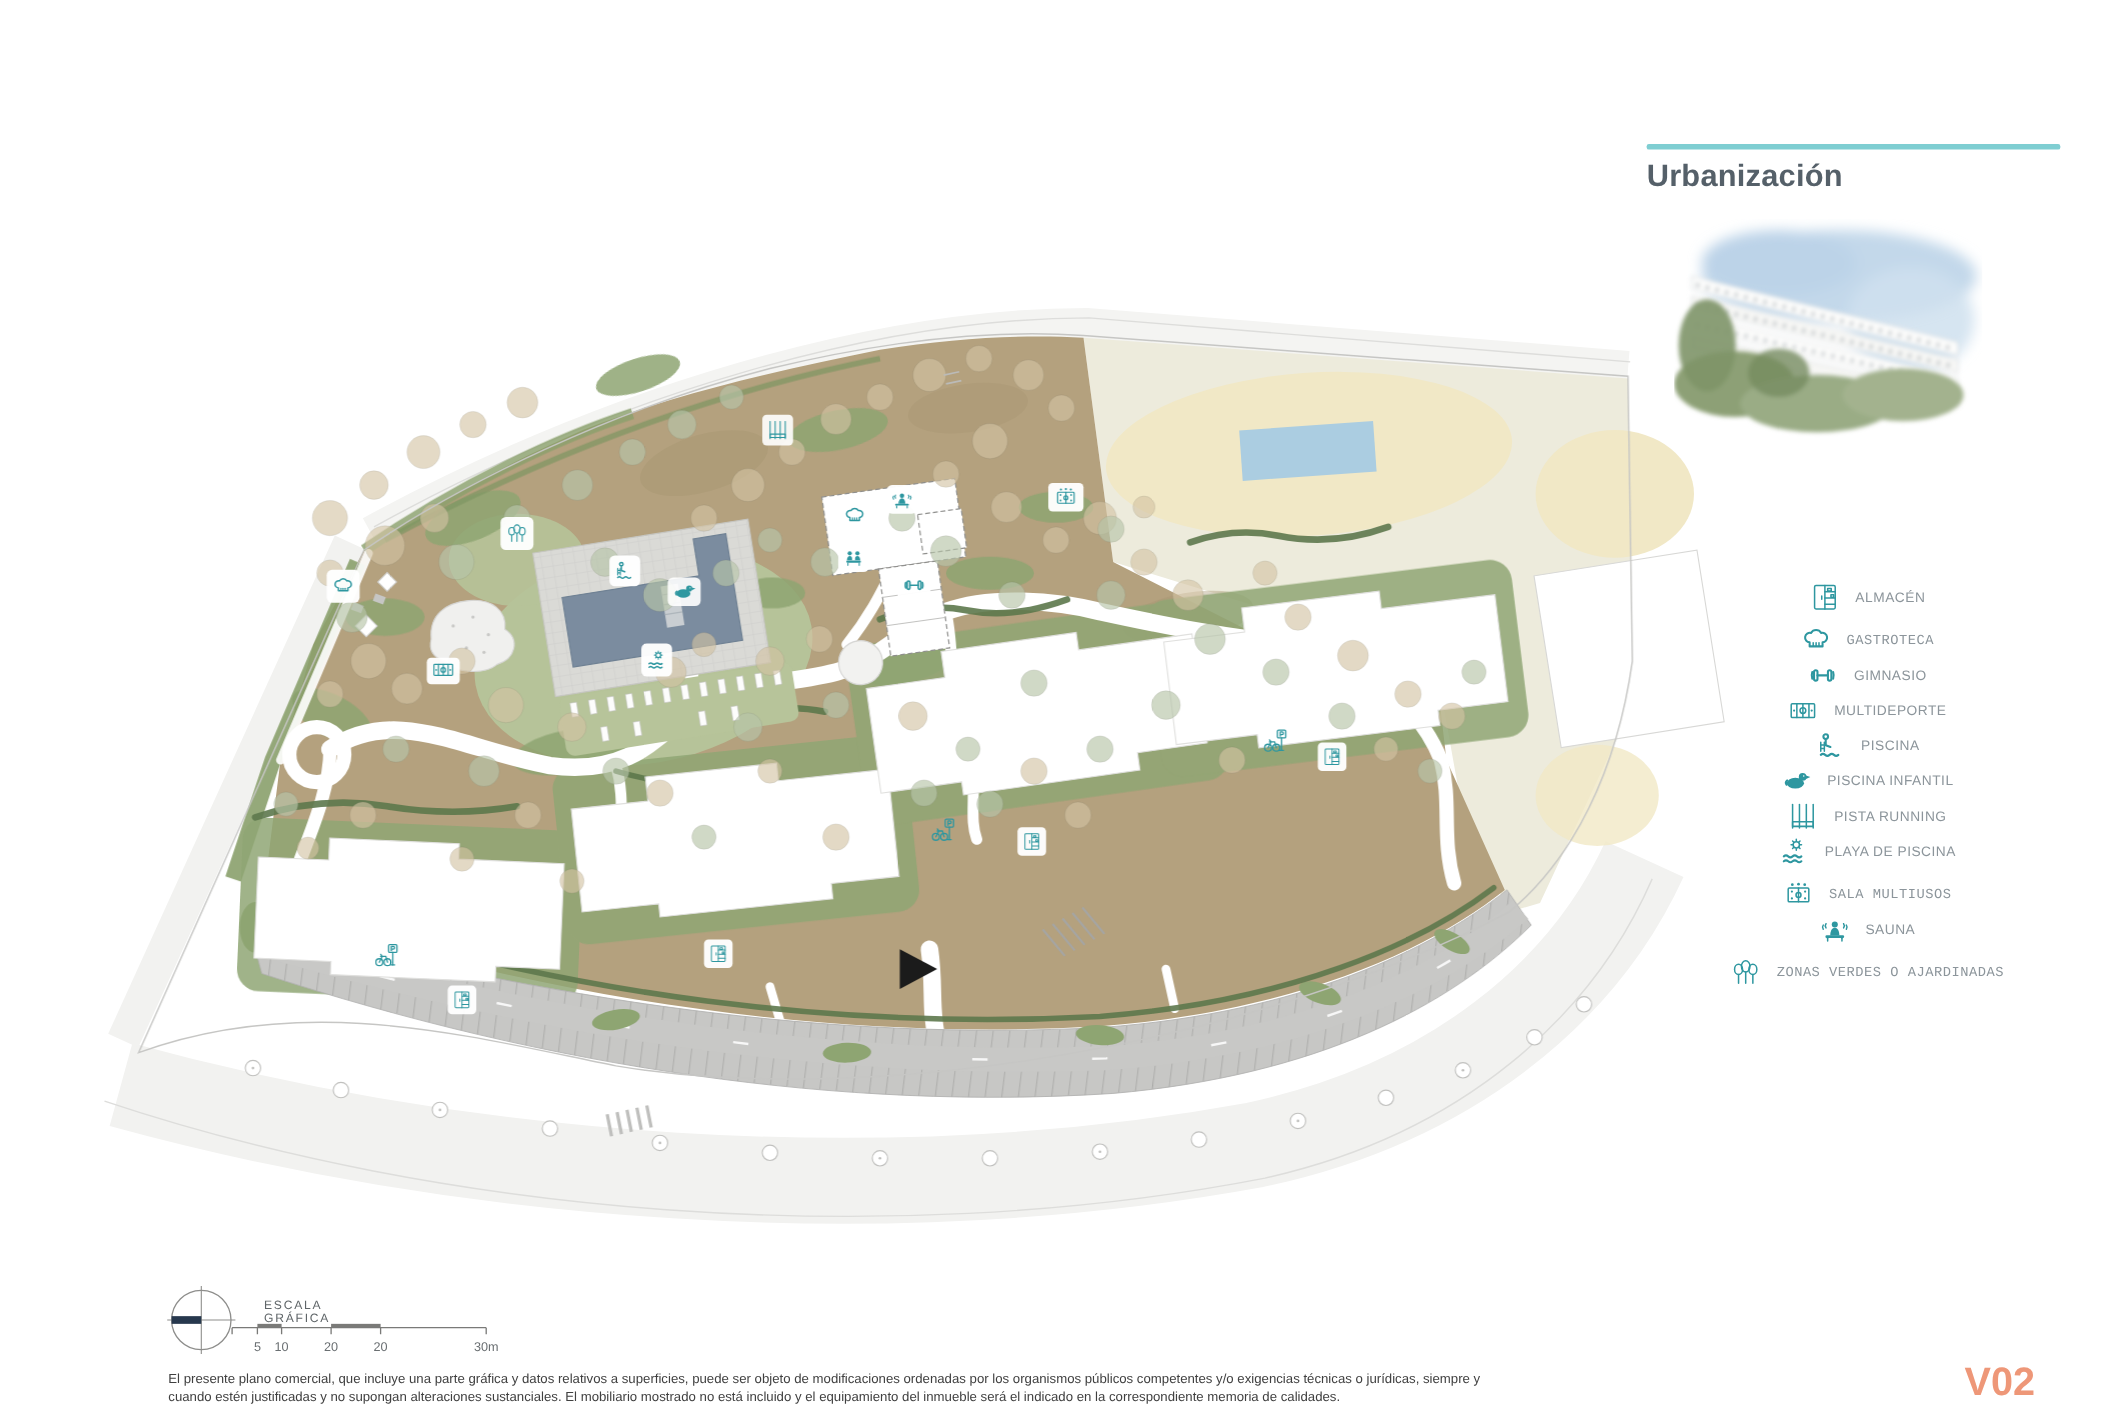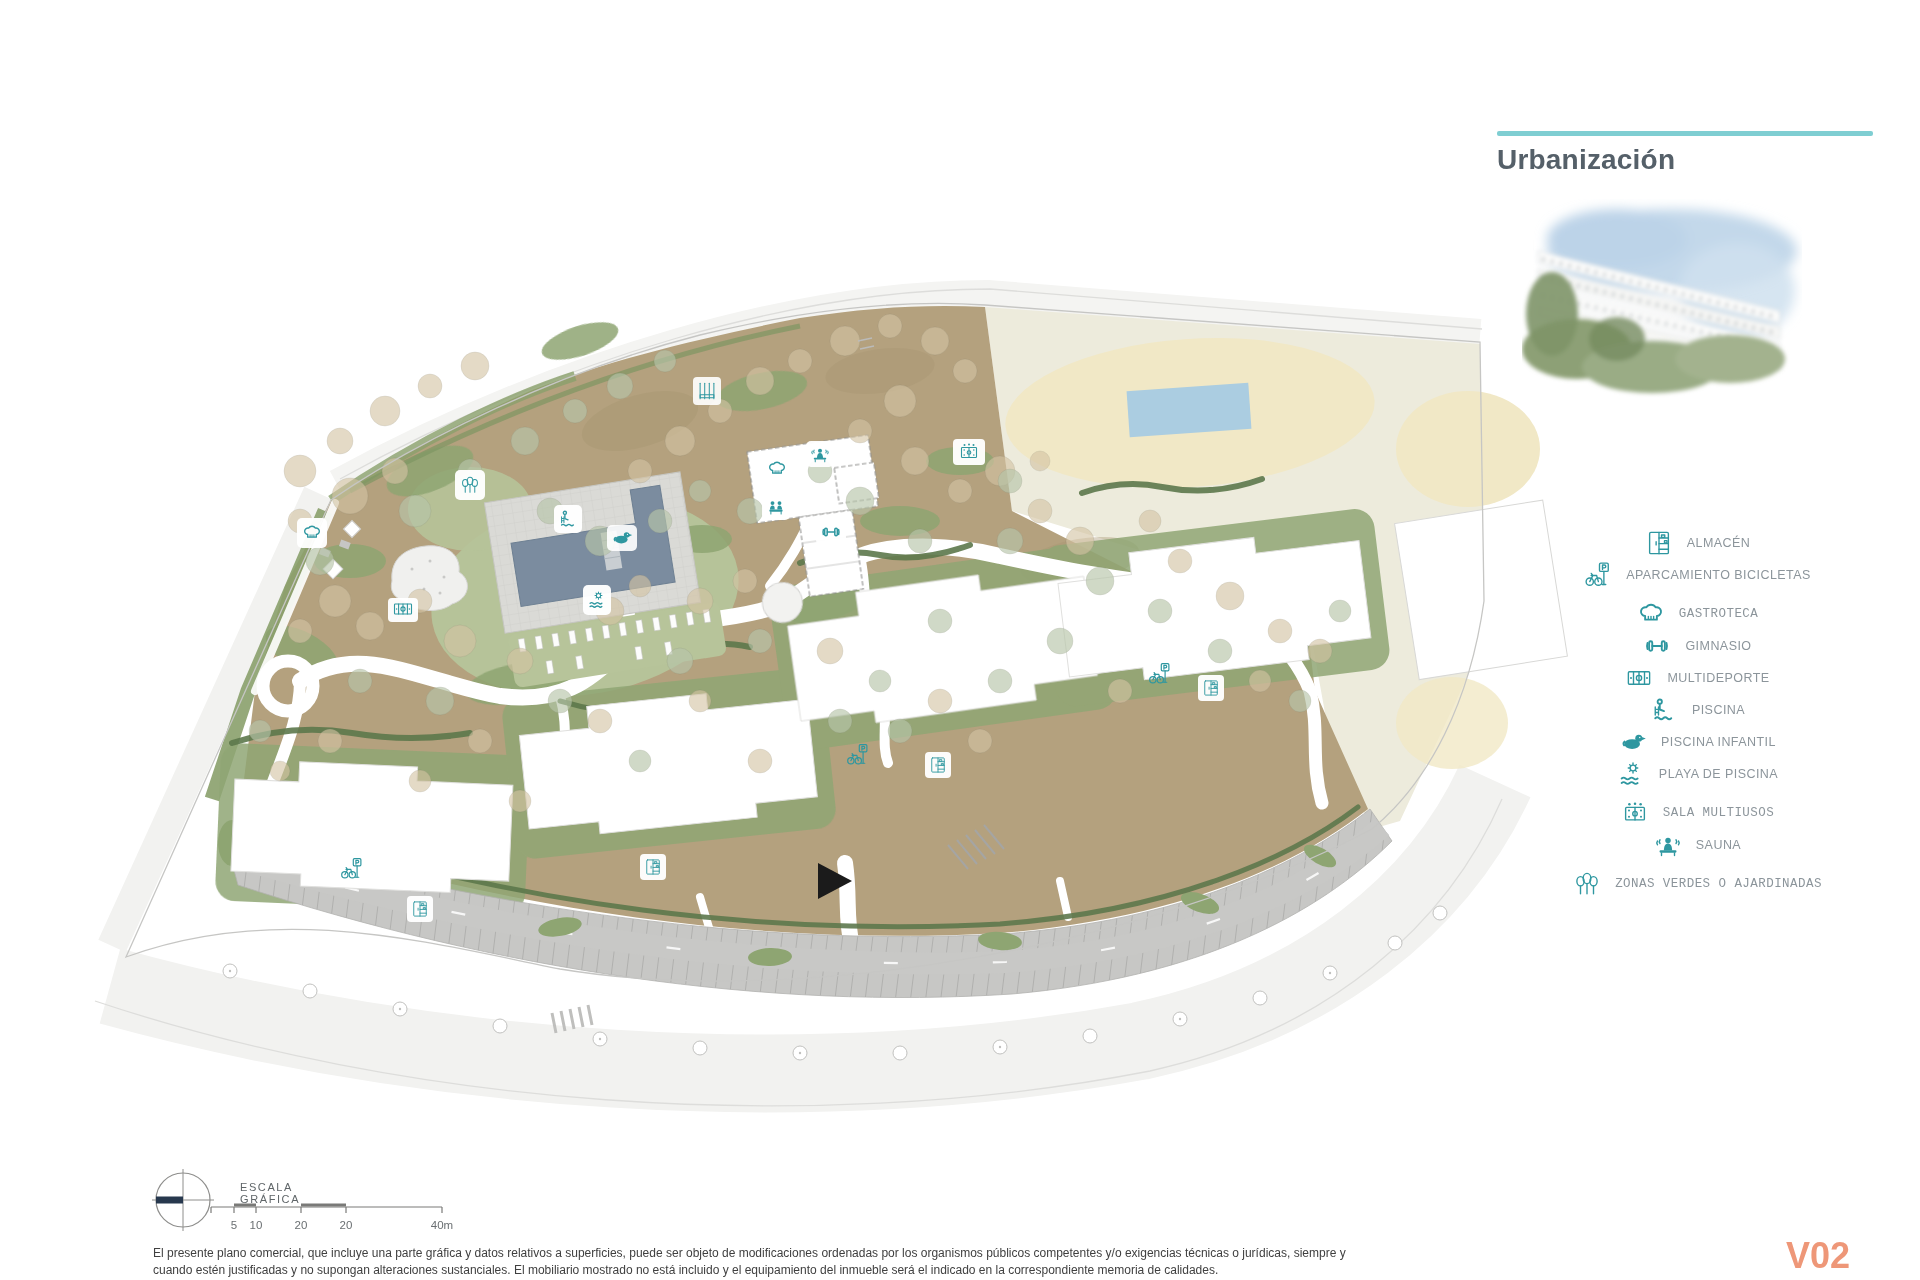--- a/index.html
+++ b/index.html
@@ -560,26 +560,20 @@
   </g>
 </svg>
 
 <ul class="legend">
   <li>
     <svg class="lg-ic">
           <use href="#ic-storage" width="30" height="30"></use>
         </svg>
     <span class="lbl">ALMACÉN</span>
       </li>
-  <li>
-    <svg class="lg-ic">
-          <use href="#ic-bike-parking" width="30" height="30"></use>
-        </svg>
-    <span class="lbl">APARCAMIENTO BICICLETAS</span>
-      </li>
   <li class="gap">
     <svg class="lg-ic">
           <use href="#ic-chef-hat" width="30" height="30"></use>
         </svg>
     <span class="lbl">GASTROTECA</span>
       </li>
   <li>
     <svg class="lg-ic">
           <use href="#ic-dumbbell" width="30" height="30"></use>
         </svg>
@@ -595,20 +589,26 @@
     <svg class="lg-ic">
           <use href="#ic-pool" width="30" height="30"></use>
         </svg>
     <span class="lbl">PISCINA</span>
       </li>
   <li>
     <svg class="lg-ic">
           <use href="#ic-duck-float" width="30" height="30"></use>
         </svg>
     <span class="lbl">PISCINA INFANTIL</span>
+      </li>
+  <li>
+    <svg class="lg-ic">
+          <use href="#ic-running-track" width="30" height="30"></use>
+        </svg>
+    <span class="lbl">PISTA RUNNING</span>
       </li>
   <li>
     <svg class="lg-ic">
           <use href="#ic-sun-waves" width="30" height="30"></use>
         </svg>
     <span class="lbl">PLAYA DE PISCINA</span>
       </li>
   <li class="gap">
     <svg class="lg-ic">
           <use href="#ic-multiuse-room" width="30" height="30"></use>
@@ -647,21 +647,21 @@
       <line x1="136" y1="8" x2="136" y2="14"></line>
           <line x1="232" y1="8" x2="232" y2="14"></line>
     </g>
     <rect x="24" y="4.5" width="22" height="3" fill="#7a7a78"></rect>
     <rect x="91" y="4.5" width="45" height="3" fill="#7a7a78"></rect>
   </svg>
   <span class="sb-num" style="left:84px">5</span>
   <span class="sb-num" style="left:106px">10</span>
   <span class="sb-num" style="left:151px">20</span>
   <span class="sb-num" style="left:196px">20</span>
-  <span class="sb-num" style="left:292px">40m</span>
+  <span class="sb-num" style="left:292px">30m</span>
 </div>
 
 <div class="disclaimer">
   <div>El presente plano comercial, que incluye una parte gráfica y datos relativos a superficies, puede ser objeto de modificaciones ordenadas por los organismos públicos competentes y/o exigencias técnicas o jurídicas, siempre y</div>
   <div>cuando estén justificadas y no supongan alteraciones sustanciales. El mobiliario mostrado no está incluido y el equipamiento del inmueble será el indicado en la correspondiente memoria de calidades.</div>
 </div>
 <div class="version" style="color:#ee9778;">V02</div>
 
 </div>
 

